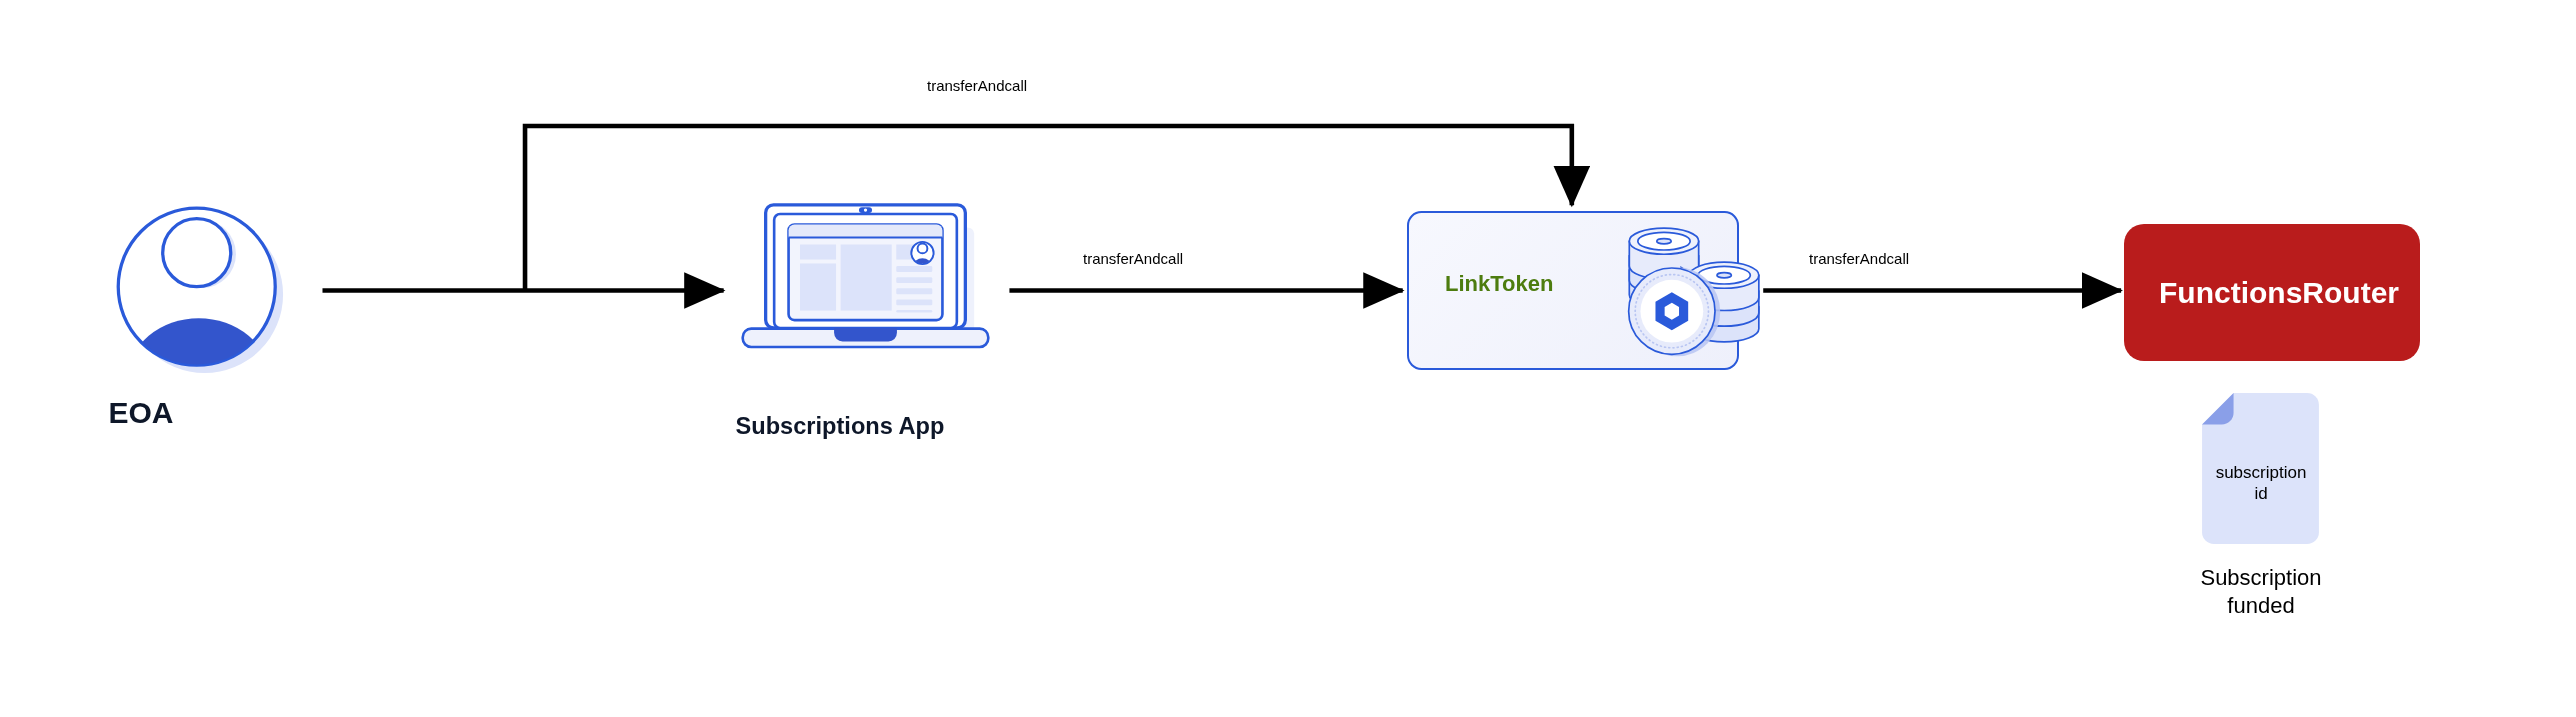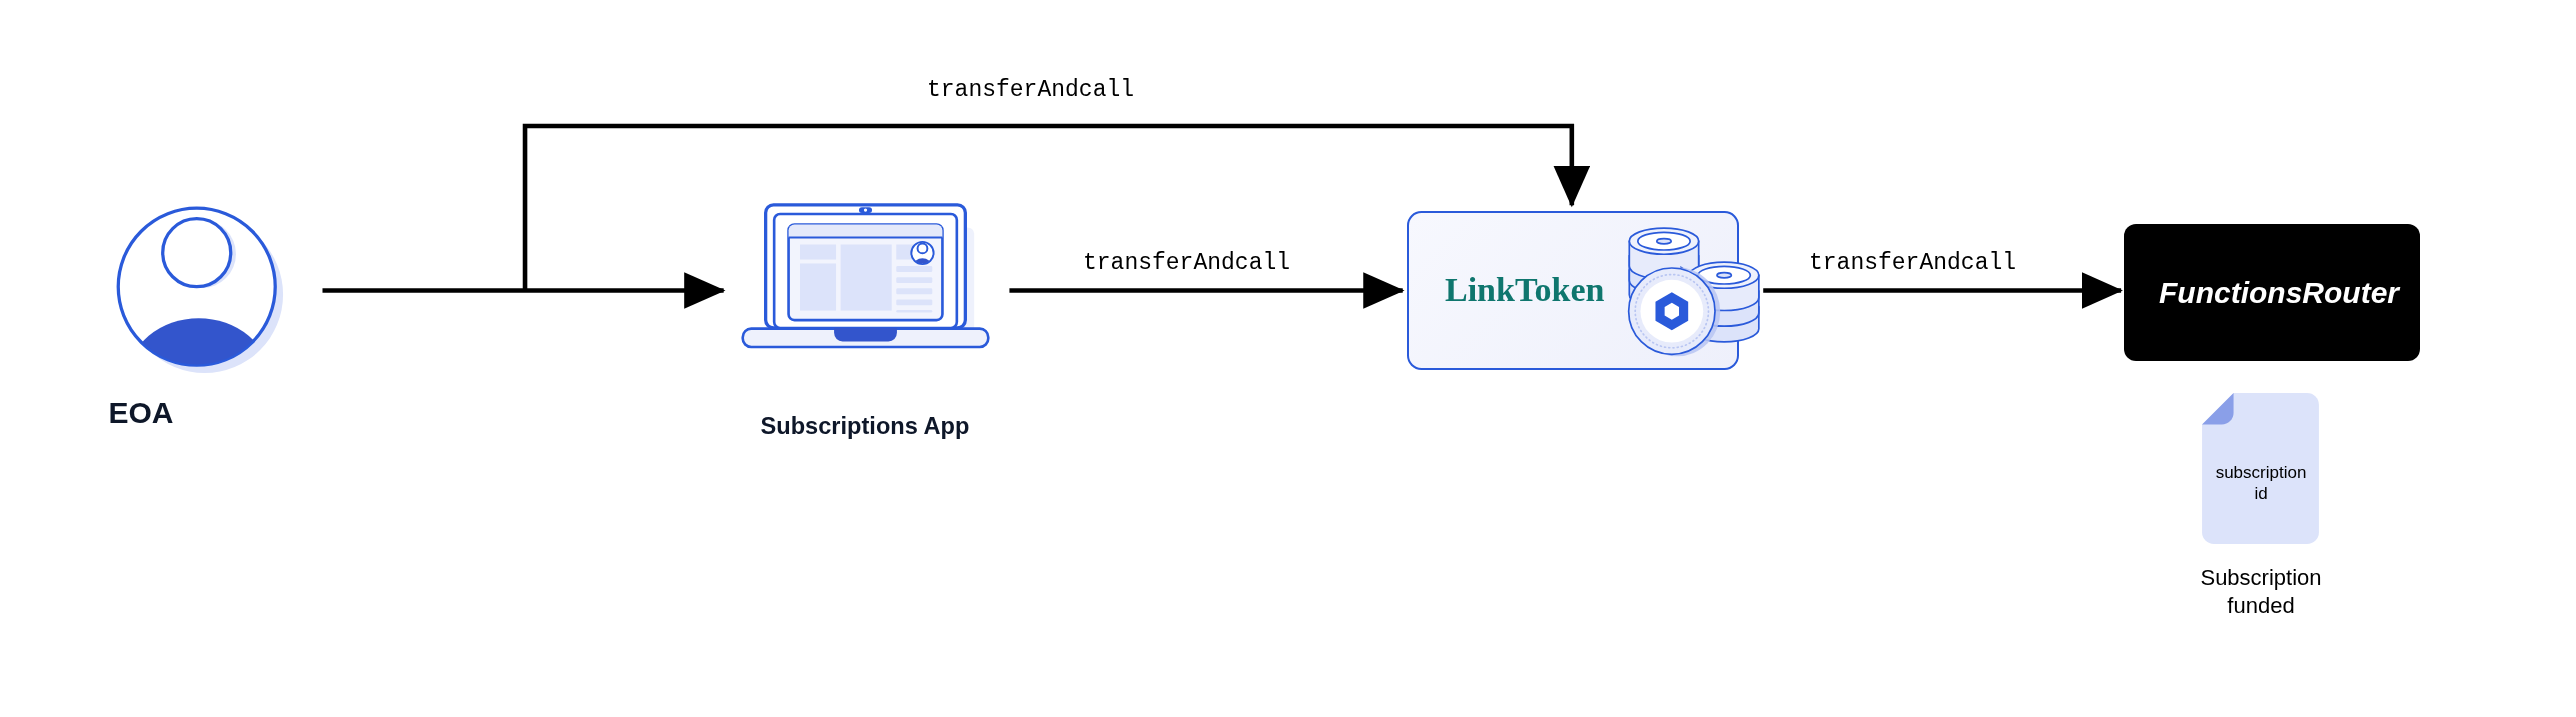--- a/index.html
+++ b/index.html
@@ -27,53 +27,52 @@
     text-align: center;
     font-family: "Liberation Sans", sans-serif;
     font-weight: 700;
     color: #0E1729;
     white-space: nowrap;
   }
 
   
   .edge-label {
     position: absolute;
-    font-family: Liberation Mono, monospace;
-    font-size: 23px;
+    font-family: Liberation Sans, sans-serif;
+    font-size: 15px;
     color: #000000;
     white-space: nowrap;
     letter-spacing: 0px;
   }
 
   
   .linktoken-box {
     position: absolute;
     border: 2.6px solid #2A5ADA;
     border-radius: 14.4px;
     background: linear-gradient(135deg, #F7F8FE 0%, #EEF0FB 100%);
     box-sizing: border-box;
   }
   .linktoken-text {
     position: absolute;
-    font-family: Liberation Serif, serif;
+    font-family: Liberation Sans, sans-serif;
     font-weight: 700;
-    font-size: 34px;
-    color: #0f766e;
+    font-size: 22px;
+    color: #4d7c0f;
     white-space: nowrap;
   }
 
   
   .router-box {
     position: absolute;
-    border-radius: 12px;
-    background: #000000;
+    border-radius: 20px;
+    background: #b91c1c;
     box-sizing: border-box;
     display: flex;
     align-items: center;
-    font-style: italic;
   }
   .router-text {
     font-family: "Liberation Sans", sans-serif;
     font-weight: 700;
     font-size: 30px;
     color: #FFFFFF;
     padding-left: 35px;
     white-space: nowrap;
   }
 
@@ -181,21 +180,21 @@
       </clipPath>
     <g clip-path="url(#appAvClip)">
       <ellipse cx="297" cy="105" rx="14" ry="12" fill="#3355CC"></ellipse>
     </g>
     <circle cx="297" cy="78" r="7.5" fill="#FFFFFF" stroke="#2A5ADA" stroke-width="3"></circle>
 
     <rect x="22.5" y="200.5" width="375" height="28" rx="13" fill="#EEF1FC" stroke="#2A5ADA" stroke-width="4"></rect>
 
     <path d="M162,200 h96 v7 a13,13 0 0 1 -13,13 h-70 a13,13 0 0 1 -13,-13 z" fill="#3355CC"></path>
   </svg>
-  <div class="node-label" style="left:721px;top:413px;width:288px;font-size:23.6px;">Subscriptions App</div>
+  <div class="node-label" style="left:696px;top:413px;width:288px;font-size:23.6px;">Subscriptions App</div>
 
   <div class="linktoken-box" style="left:1407px;top:211px;width:332px;height:159px;"></div>
   <div class="linktoken-text" style="left:1445px;top:271px;">LinkToken</div>
 
   <svg class="abs" style="left:1616px;top:215px;width:164px;height:157px;" viewBox="0 0 250 240">
     <g stroke="#2A5ADA" stroke-width="2.6" stroke-linejoin="round">
 
       <path d="M20,84 v38 a53,20 0 0 0 106,0 v-38 z" fill="#DCE3FA"></path>
       <path d="M20,62 v38 a53,20 0 0 0 106,0 v-38 z" fill="#DCE3FA"></path>
       <path d="M20,40 v38 a53,20 0 0 0 106,0 v-38 z" fill="#E7EBFB"></path>

